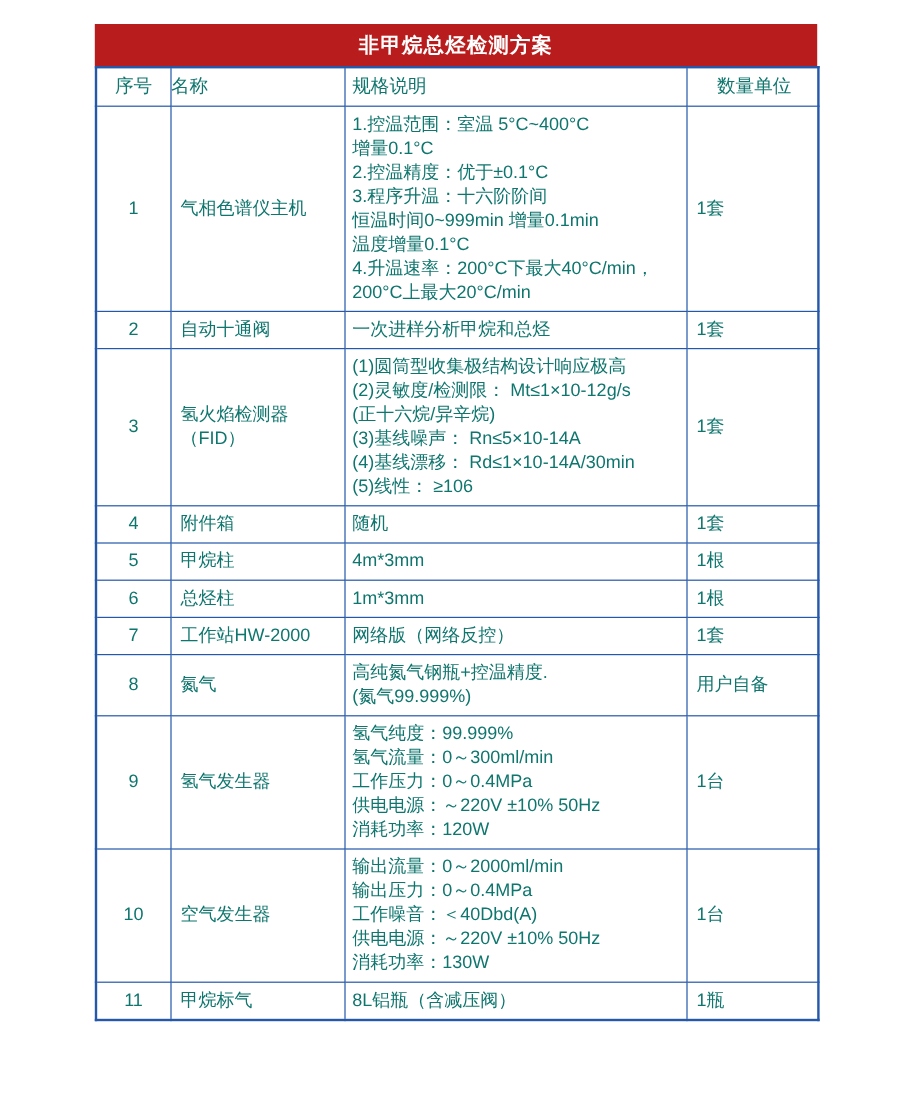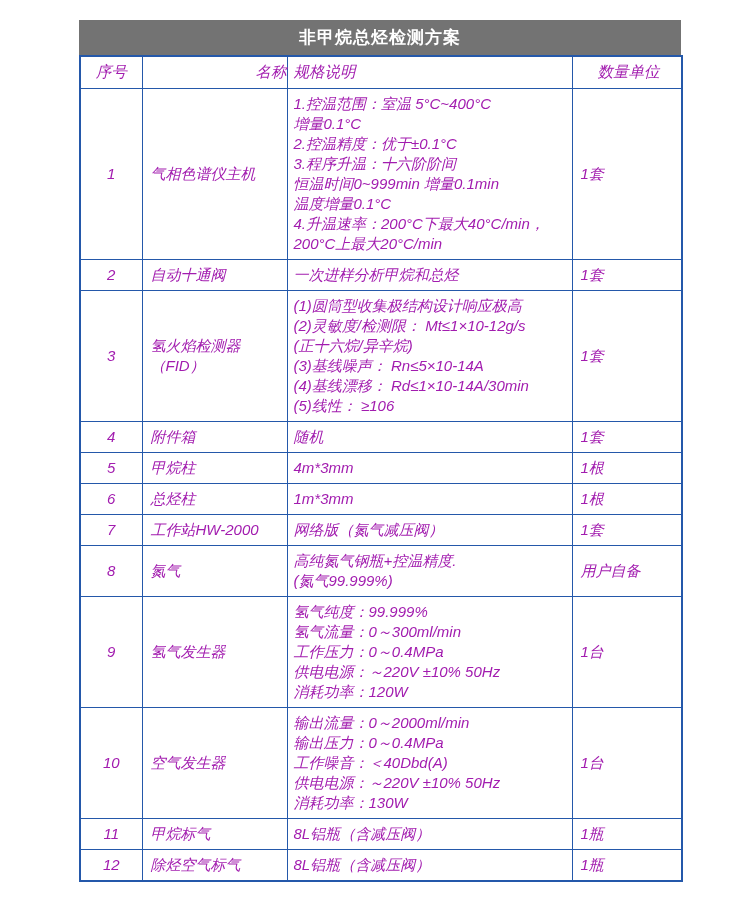--- a/index.html
+++ b/index.html
@@ -19,53 +19,52 @@
   .sheet {
     position: absolute;
     left: 79px;
     top: 20px;
     width: 602px;
   }
   .title-bar {
     box-sizing: border-box;
     width: 602px;
     height: 35px;
-    background: #737373;
+    background: #b91c1c;
     color: #ffffff;
     font-size: 17px;
     font-weight: bold;
     text-align: center;
     line-height: 35px;
     letter-spacing: 1px;
   }
   table.spec-table {
     border-collapse: collapse;
     table-layout: fixed;
     width: 602px;
-    color: #a21caf;
+    color: #0f766e;
     font-size: 15px;
-    font-style: italic;
   }
   table.spec-table, .spec-table th, .spec-table td {
     border: 1px solid #2458aa;
   }
   table.spec-table {
     border: 2px solid #2458aa;
   }
   .spec-table th {
     font-weight: normal;
     font-size: 15.5px;
     height: 31px;
     padding: 0;
     text-align: left;
     vertical-align: middle;
     white-space: nowrap;
   }
   .spec-table th.col-no { text-align: center; }
-  .spec-table th.col-name { padding-left: 0; text-align: right; }
+  .spec-table th.col-name { padding-left: 0; }
   .spec-table th.col-spec { padding-left: 6px; }
   .spec-table th.col-qty { padding-left: 25px; }
   .spec-table td {
     vertical-align: middle;
     padding: 5px 4px;
     line-height: 20px;
   }
   .cell-no {
     text-align: center;
   }
@@ -154,21 +153,21 @@
   <tr>
     <td class="cell-no">6</td>
     <td class="cell-name">总烃柱</td>
     <td class="cell-spec">1m*3mm</td>
     <td class="cell-qty">1根</td>
   </tr>
 
   <tr>
     <td class="cell-no">7</td>
     <td class="cell-name">工作站HW-2000</td>
-    <td class="cell-spec">网络版（氮气减压阀）</td>
+    <td class="cell-spec">网络版（网络反控）</td>
     <td class="cell-qty">1套</td>
   </tr>
 
   <tr>
     <td class="cell-no">8</td>
     <td class="cell-name">氮气</td>
     <td class="cell-spec">高纯氮气钢瓶+控温精度.
 (氮气99.999%)</td>
     <td class="cell-qty">用户自备</td>
   </tr>
@@ -195,24 +194,18 @@
     <td class="cell-qty">1台</td>
   </tr>
 
   <tr>
     <td class="cell-no">11</td>
     <td class="cell-name">甲烷标气</td>
     <td class="cell-spec">8L铝瓶（含减压阀）</td>
     <td class="cell-qty">1瓶</td>
   </tr>
 
-  <tr>
-    <td class="cell-no">12</td>
-    <td class="cell-name">除烃空气标气</td>
-    <td class="cell-spec">8L铝瓶（含减压阀）</td>
-    <td class="cell-qty">1瓶</td>
-  </tr>
 
 </tbody>
     </table>
 
   </div>
 </div>
 
 </body></html>

